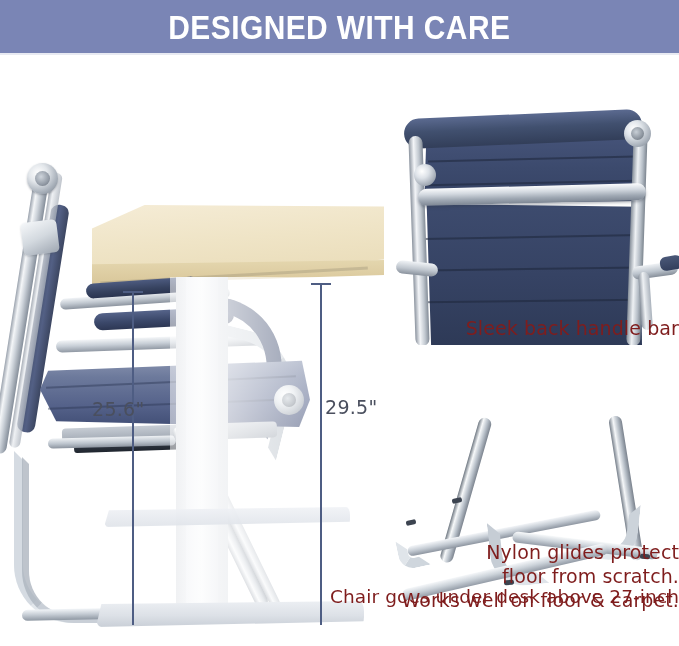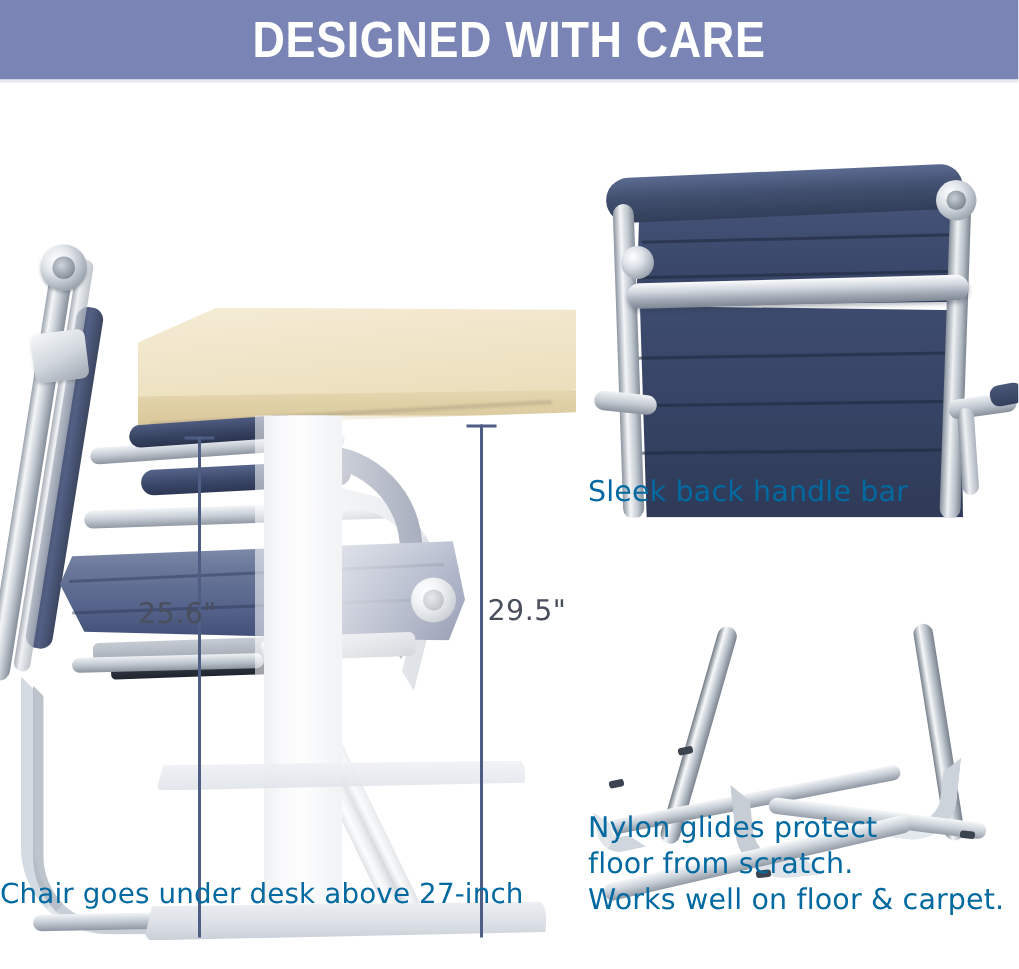--- a/index.html
+++ b/index.html
@@ -45,22 +45,22 @@
   
   .panel { position: absolute; overflow: hidden; }
 
   .panel-left   { left: 0;   top: 55px;  width: 388px; height: 591px; }
   .panel-tr     { left: 392px; top: 58px;  width: 287px; height: 287px; }
   .panel-br     { left: 392px; top: 352px; width: 287px; height: 294px; }
 
   .caption {
     position: absolute;
     width: 100%;
-    text-align: left;
-    color: #0369a1;
+    text-align: right;
+    color: #7f1d1d;
     font-family: "DejaVu Sans", sans-serif;
     font-size: 19px;
     font-weight: 400;
     letter-spacing: 0.1px;
     line-height: 24px;
     white-space: pre-line;
   }
   .cap-left { left: 0; top: 585px; font-size: 18.5px; }
   .cap-tr   { left: 392px; top: 316px; width: 287px; }
   .cap-br   { left: 392px; top: 540px; width: 287px; }

